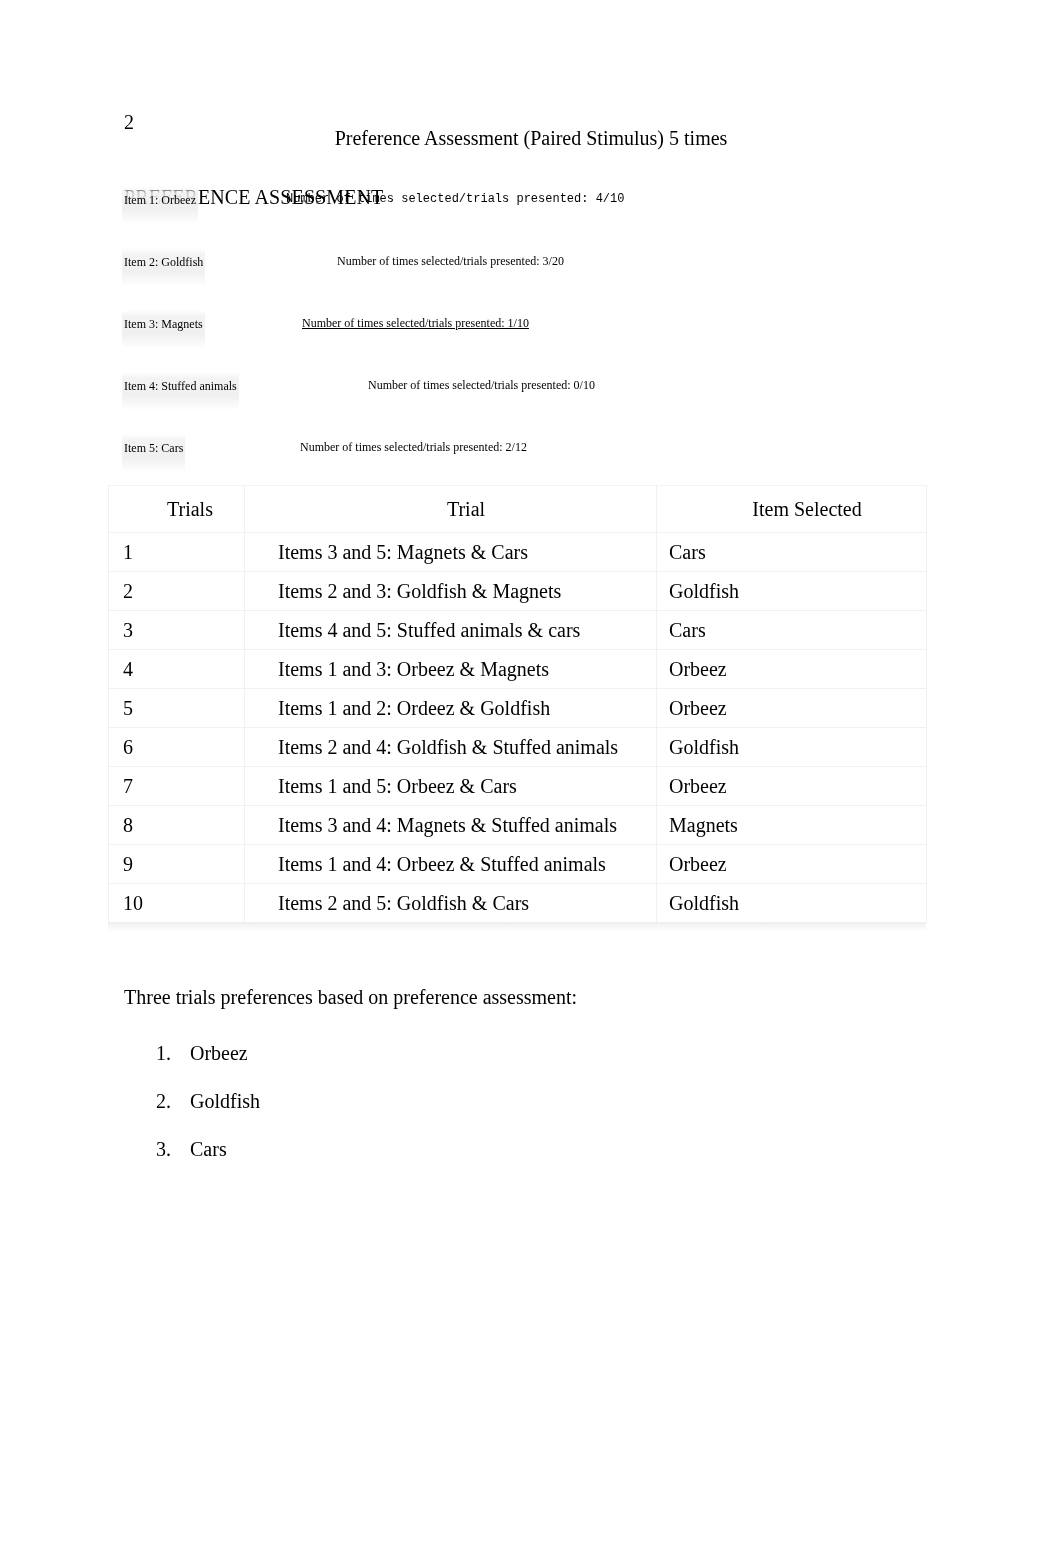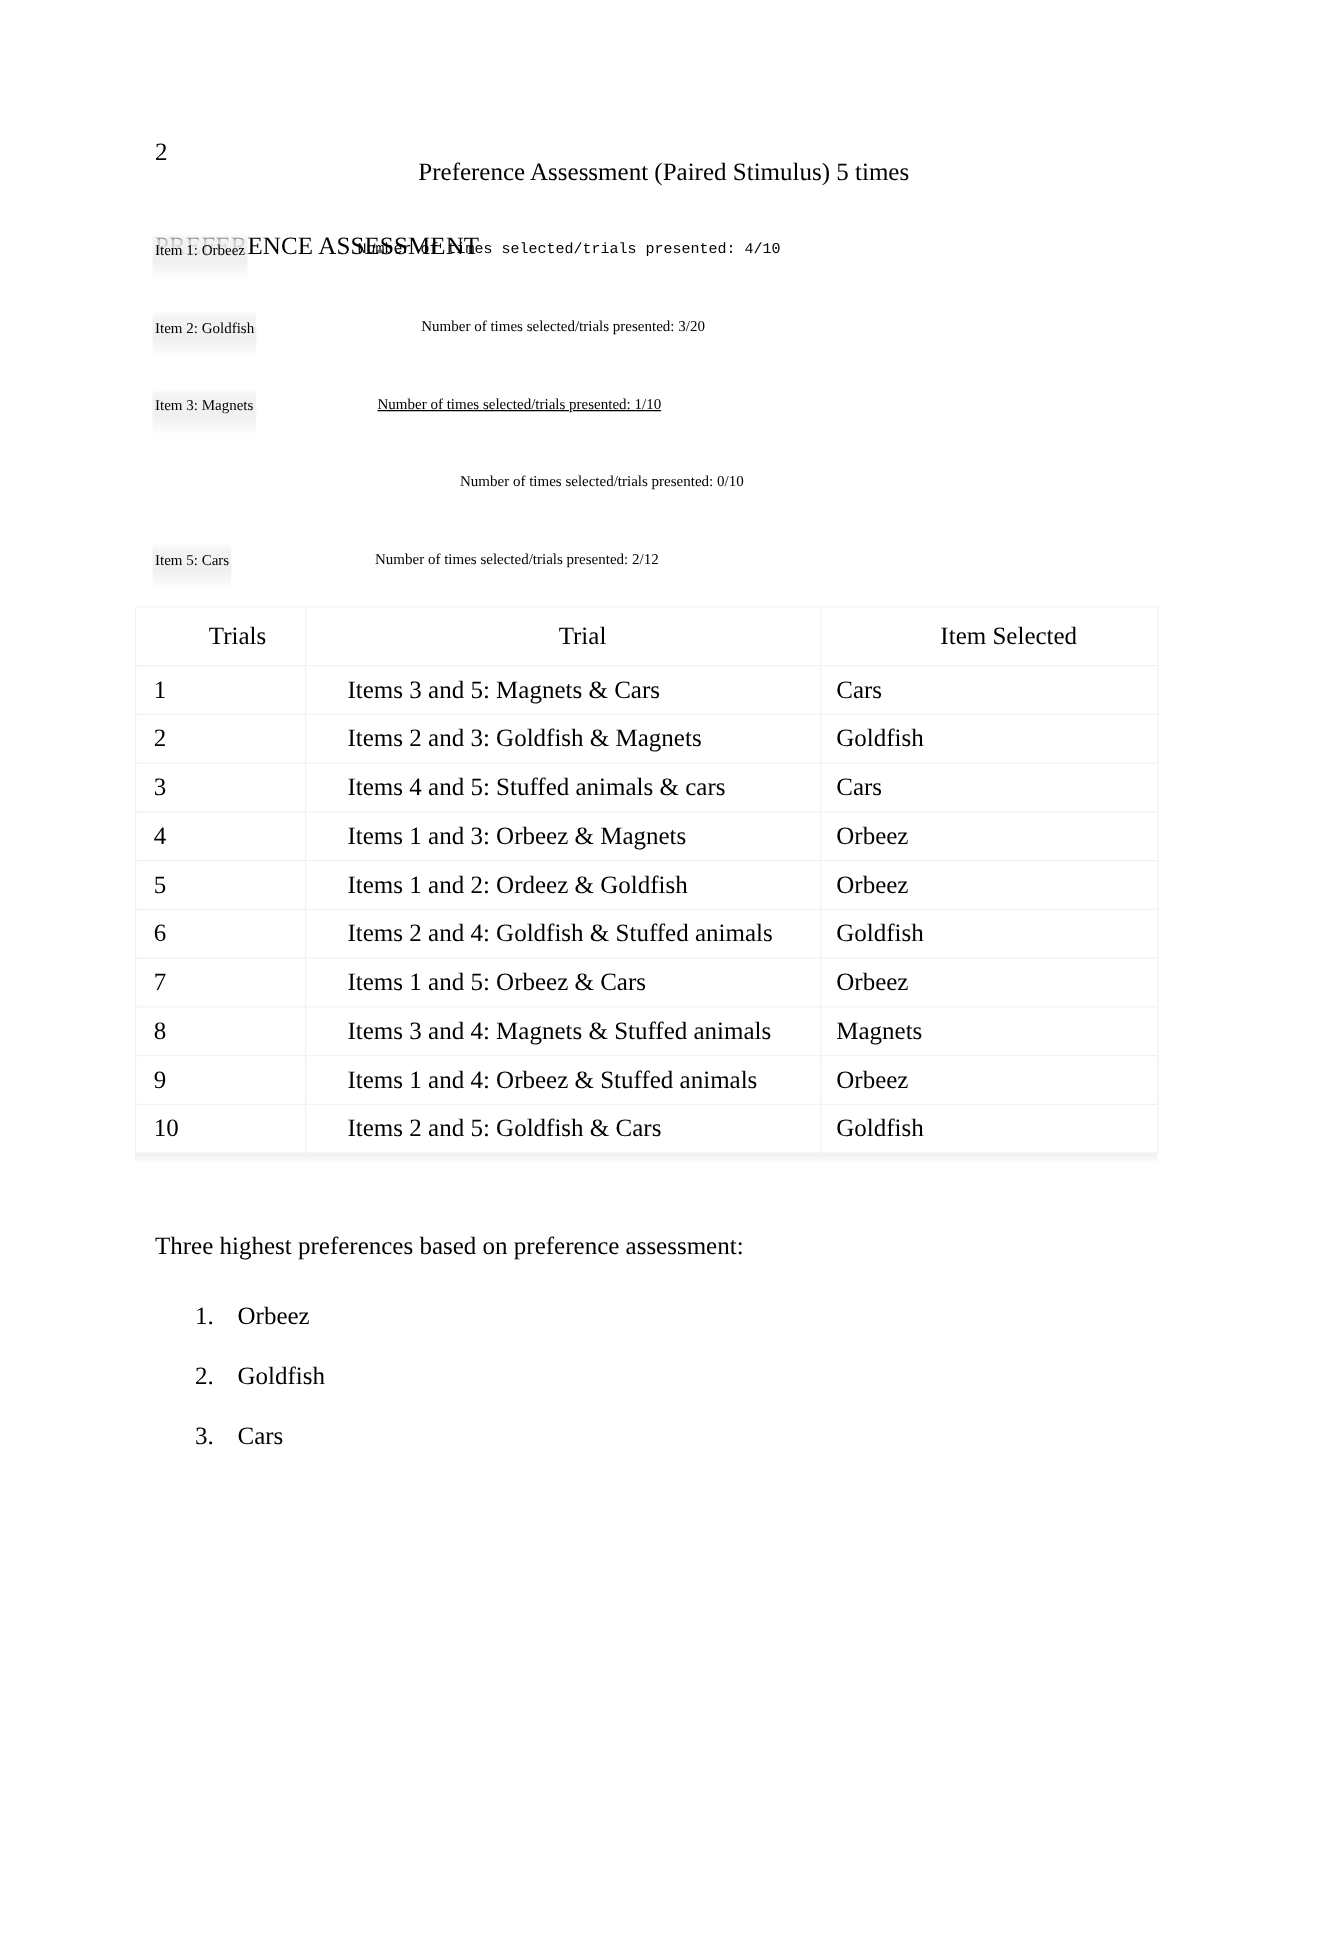--- a/index.html
+++ b/index.html
@@ -189,20 +189,21 @@
       <span class="item-label">Item 2: Goldfish</span>
       <span class="item-stat">Number of times selected/trials presented: 3/20</span>
     </div>
 
     <div class="item-line l3">
       <span class="item-label">Item 3: Magnets</span>
       <span class="item-stat">Number of times selected/trials presented: 1/10</span>
     </div>
 
     <div class="item-line l4">
+      <span class="item-label">Item 4: Stuffed animals</span>
       <span class="item-stat">Number of times selected/trials presented: 0/10</span>
     </div>
 
     <div class="item-line l5">
       <span class="item-label">Item 5: Cars</span>
       <span class="item-stat">Number of times selected/trials presented: 2/12</span>
     </div>
 
   </div>
 
@@ -269,21 +270,21 @@
         <tr>
           <td class="cell-num">10</td>
           <td class="cell-trial">Items 2 and 5: Goldfish &amp; Cars</td>
           <td class="cell-item">Goldfish</td>
         </tr>
       </tbody>
     </table>
   </div>
   <div class="table-foot-shadow"></div>
 
-  <div class="summary-head">Three highest preferences based on preference assessment:</div>
+  <div class="summary-head">Three trials preferences based on preference assessment:</div>
 
   <ol class="pref-list">
     <li>
       <span class="num">1.</span>
       <span>Orbeez</span>
     </li>
     <li>
       <span class="num">2.</span>
       <span>Goldfish</span>
     </li>

